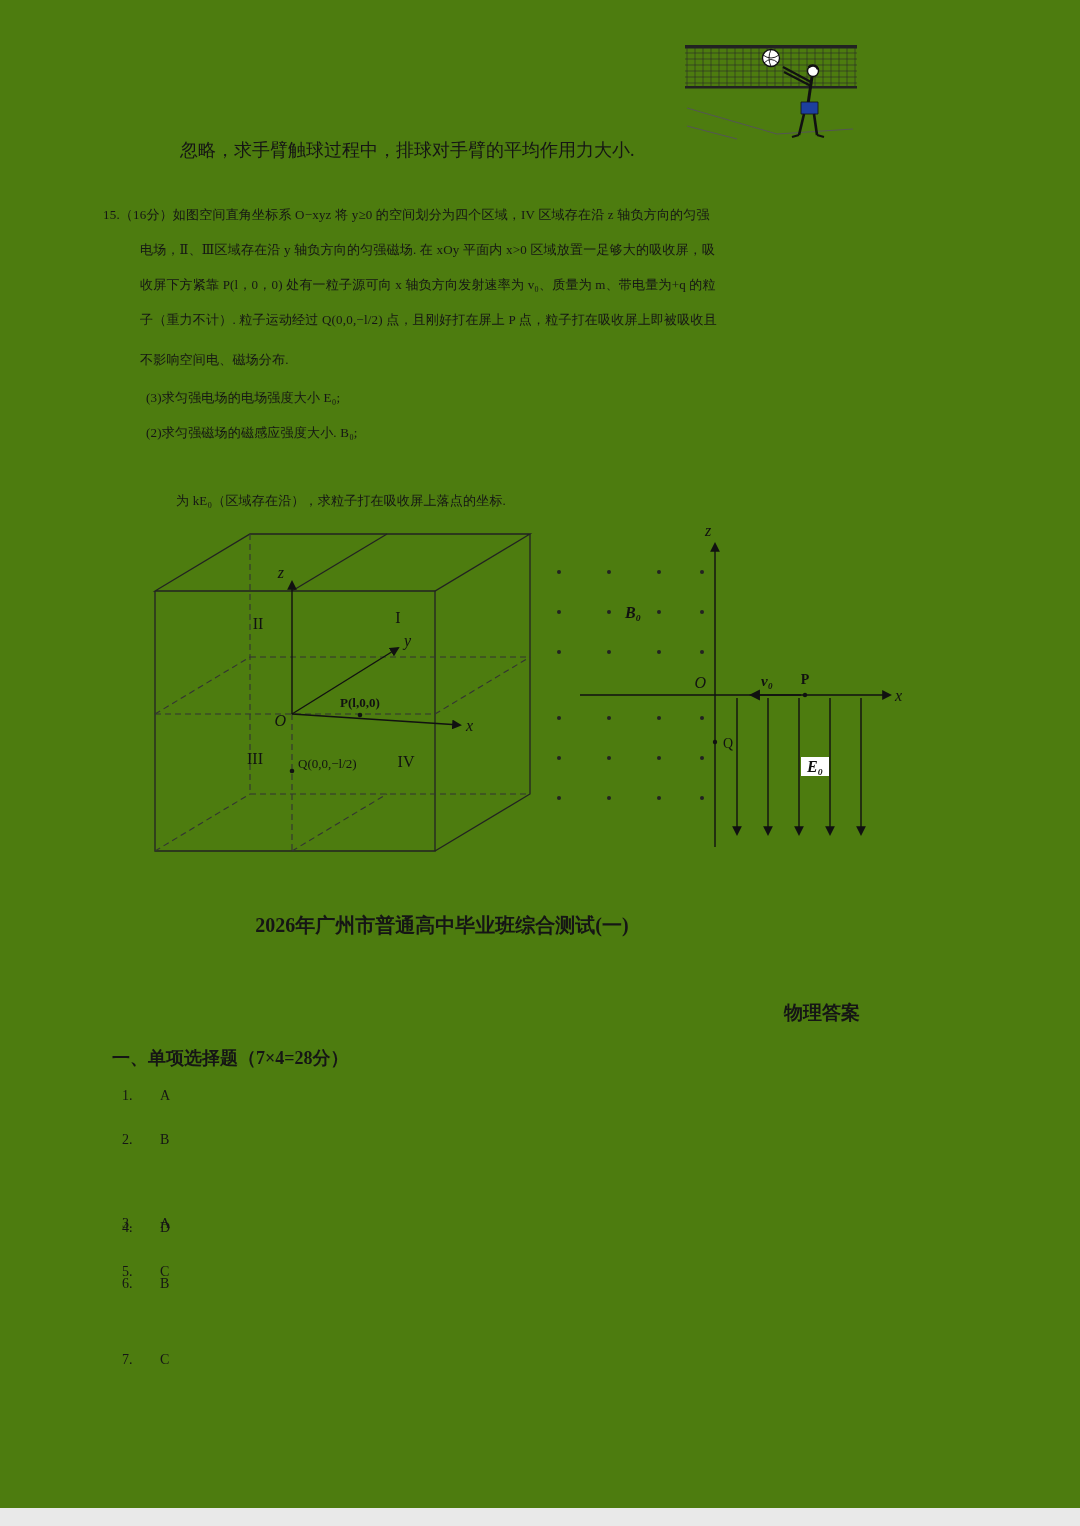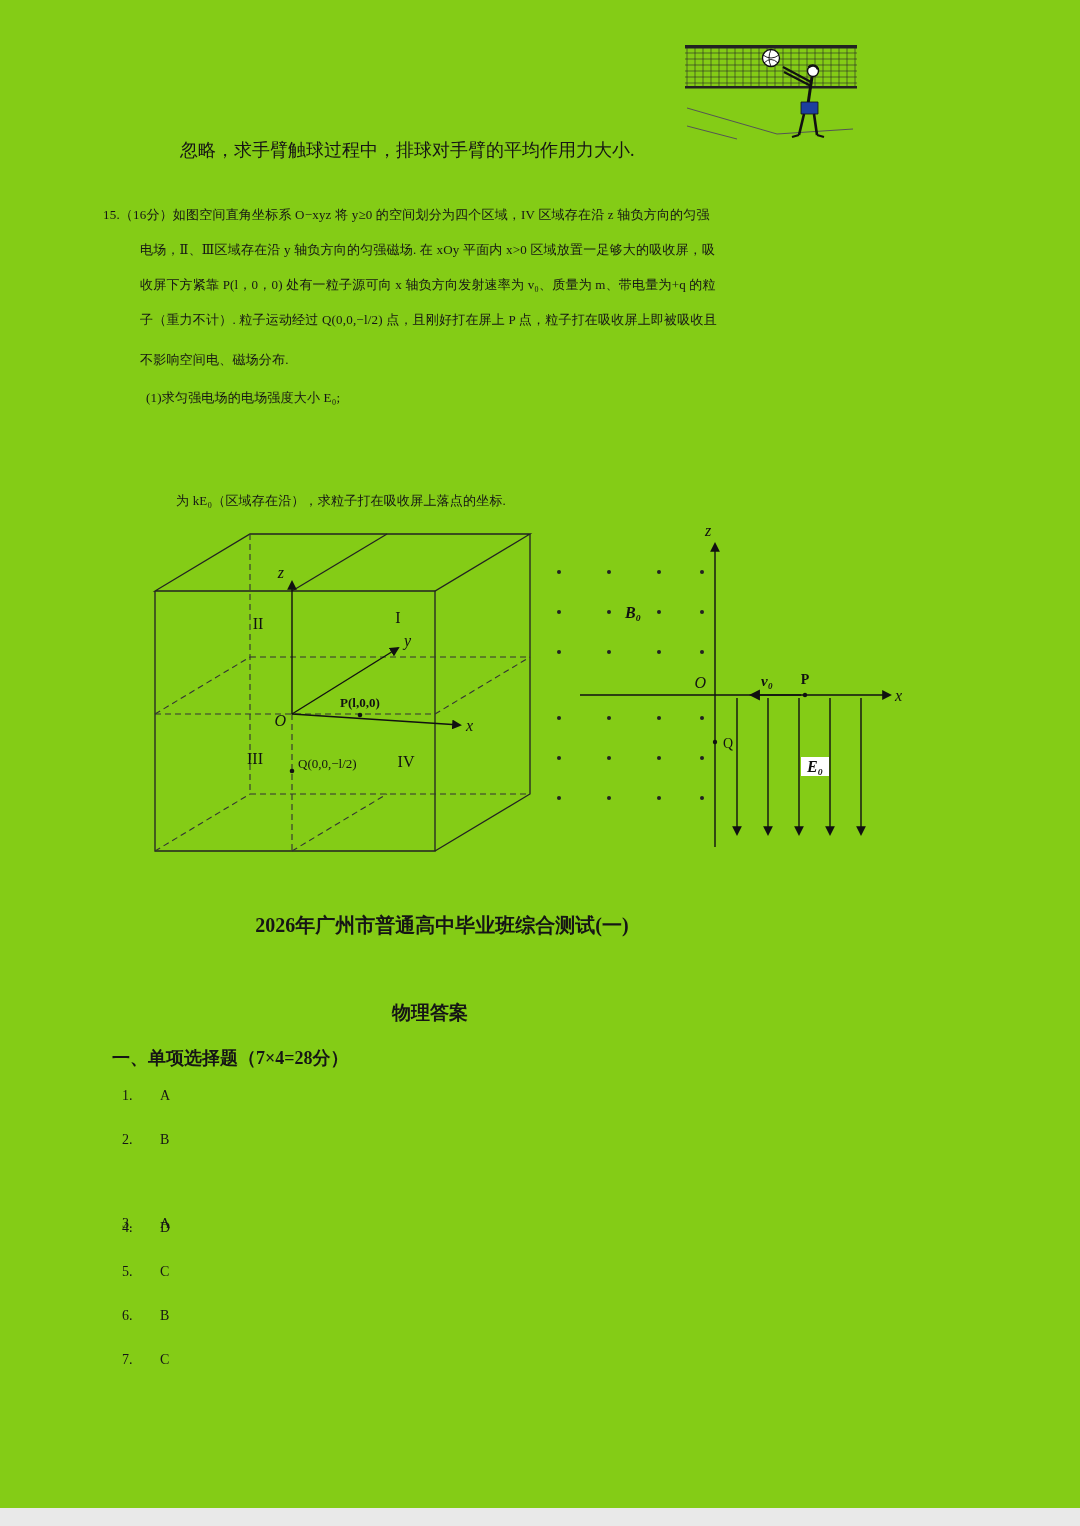--- a/index.html
+++ b/index.html
@@ -1,24 +1,24 @@
 <!DOCTYPE html>
 <html><head>
 <meta charset="utf-8">
 <style>
   * { margin:0; padding:0; box-sizing:border-box; }
   html,body { background:#ffffff; }
   body { width:1080px; height:1526px; position:relative; overflow:hidden;
          font-family:"Liberation Serif","DejaVu Serif",serif; color:#151515; }
-  .page { position:absolute; left:0; top:0; width:1080px; height:1526px; background:#84cc16; }
+  .page { position:absolute; left:0; top:0; width:1080px; height:1526px; background:#4d7c0f; }
   .abs { position:absolute; white-space:nowrap; }
   .qtext { font-size:13px; letter-spacing:.2px; }
   .intro { left:180px; top:138px; font-size:18px; }
   .exam-title { left:0; top:912px; width:884px; text-align:center; font-size:20px; font-weight:700; }
-  .answers-title { left:0; top:1000px; width:860px; text-align:center; font-size:19px; font-weight:700; }
+  .answers-title { left:0; top:1000px; width:860px; text-align:right; font-size:19px; font-weight:700; }
   .section-title { left:112px; top:1046px; font-size:18px; font-weight:700; }
   .ans-row { left:122px; font-size:14px; }
   .ans-row .num { display:inline-block; width:38px; }
   .page-gap { left:0; top:1508px; width:1080px; height:18px; background:#e9e9e9; }
   svg text { font-family:"Liberation Serif","DejaVu Serif",serif; fill:#111; }
   .var { font-style:italic; }
 </style>
 </head>
 <body>
 
@@ -50,21 +50,22 @@
   </svg>
 
   <div class="abs intro">忽略，求手臂触球过程中，排球对手臂的平均作用力大小.</div>
 
   <div class="abs qtext" style="left:103px; top:206px;">15.（16分）如图空间直角坐标系 O−xyz 将 y≥0 的空间划分为四个区域，IV 区域存在沿 z 轴负方向的匀强</div>
   <div class="abs qtext" style="left:140px; top:241px;">电场，Ⅱ、Ⅲ区域存在沿 y 轴负方向的匀强磁场. 在 xOy 平面内 x&gt;0 区域放置一足够大的吸收屏，吸</div>
   <div class="abs qtext" style="left:140px; top:276px;">收屏下方紧靠 P(l，0，0) 处有一粒子源可向 x 轴负方向发射速率为 v₀、质量为 m、带电量为+q 的粒</div>
   <div class="abs qtext" style="left:140px; top:311px;">子（重力不计）. 粒子运动经过 Q(0,0,−l/2) 点，且刚好打在屏上 P 点，粒子打在吸收屏上即被吸收且</div>
   <div class="abs qtext" style="left:140px; top:351px;">不影响空间电、磁场分布.</div>
 
-  <div class="abs qtext" style="left:146px; top:389px;">(1)求匀强电场的电场强度大小 E₀;</div>
+  <div class="abs qtext" style="left:146px; top:389px;">(3)求匀强电场的电场强度大小 E₀;</div>
+  <div class="abs qtext" style="left:146px; top:424px;">(2)求匀强磁场的磁感应强度大小. B₀;</div>
   <div class="abs qtext" style="left:176px; top:492px;">为 kE₀（区域存在沿），求粒子打在吸收屏上落点的坐标.</div>
 
   <svg class="abs" style="left:148px; top:524px;" width="395" height="348" viewBox="0 0 395 348">
     <defs>
       <marker id="ah3" viewBox="0 0 10 10" refX="8" refY="5" markerWidth="7" markerHeight="7" orient="auto-start-reverse">
         <path d="M0,0 L10,5 L0,10 z" fill="#111"></path>
       </marker>
     </defs>
     <g stroke="#222" stroke-width="1.3" fill="none">
       <path d="M7,67 L287,67 L382,10 L102,10 Z"></path>
@@ -170,21 +171,21 @@
   </div>
   <div class="abs ans-row" style="top:1216px;">
     <span class="num">3.</span><span>A</span>
   </div>
   <div class="abs ans-row" style="top:1220px;">
     <span class="num">4.</span><span>D</span>
   </div>
   <div class="abs ans-row" style="top:1264px;">
     <span class="num">5.</span><span>C</span>
   </div>
-  <div class="abs ans-row" style="top:1308px;">
+  <div class="abs ans-row" style="top:1276px;">
     <span class="num">6.</span><span>B</span>
   </div>
   <div class="abs ans-row" style="top:1352px;">
     <span class="num">7.</span><span>C</span>
   </div>
 
   <div class="abs page-gap"></div>
 </div>
 
 </body></html>

